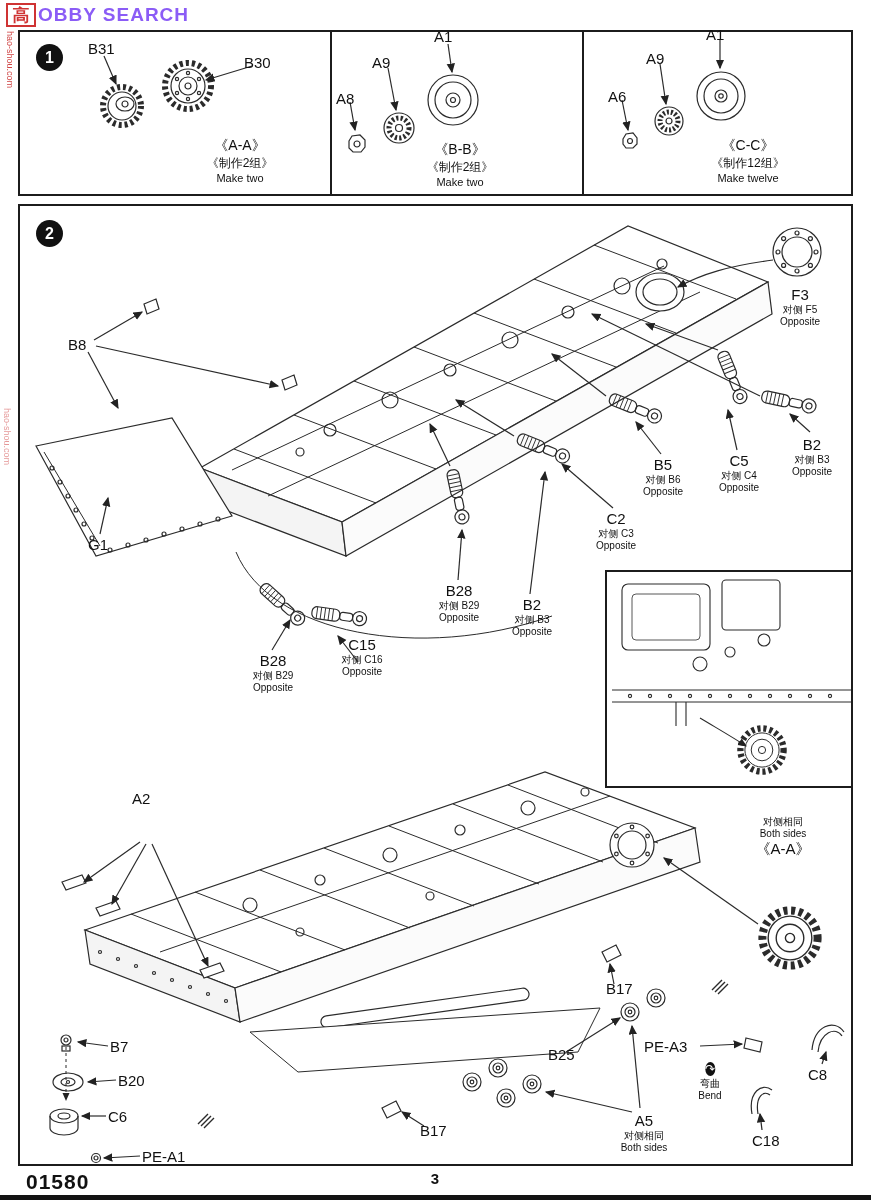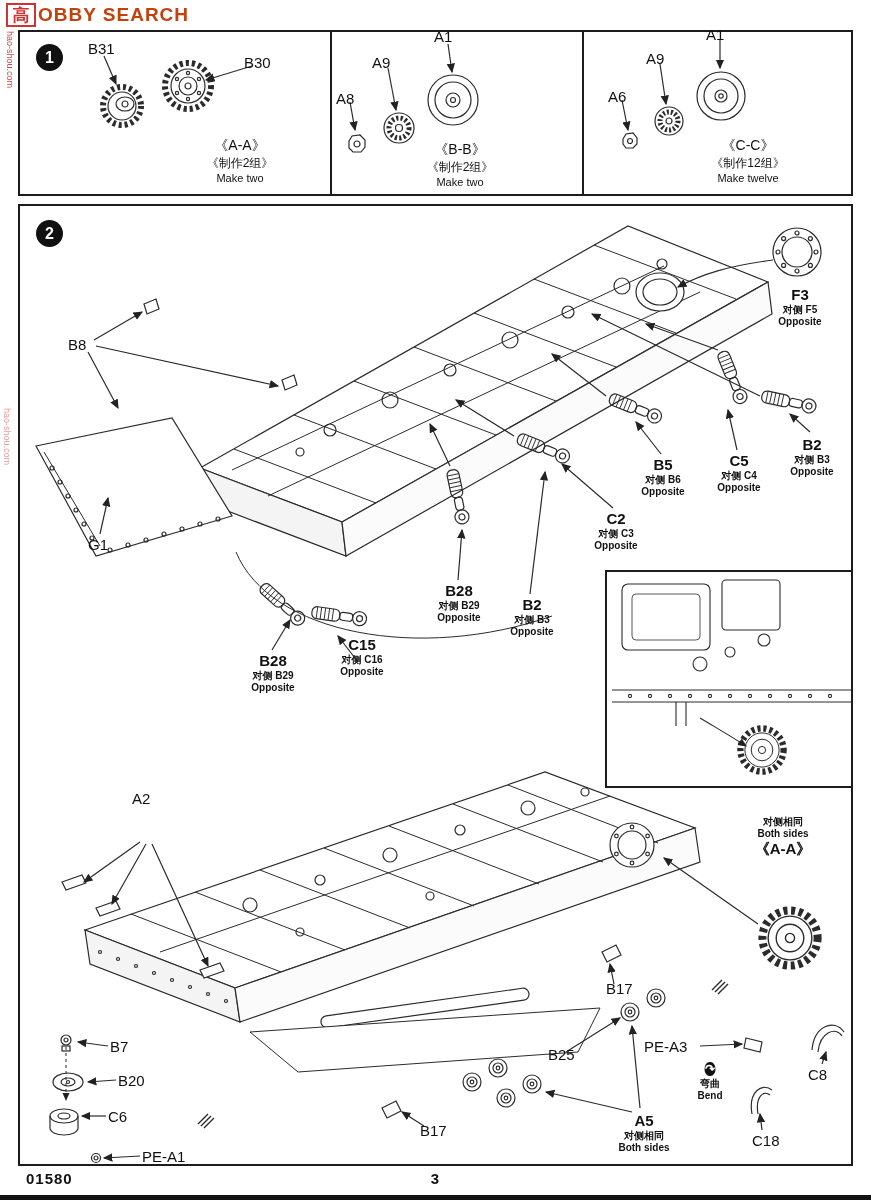--- a/index.html
+++ b/index.html
@@ -12,36 +12,36 @@
   #step2-box { left:18px; top:204px; width:835px; height:962px; }
   #inset-box { left:605px; top:570px; width:248px; height:218px; }
   .vdiv { position:absolute; width:2px; background:#1c1c1c; z-index:2; }
   #vdiv1 { left:330px; top:32px; height:162px; }
   #vdiv2 { left:582px; top:32px; height:162px; }
   .stepnum { position:absolute; width:27px; height:27px; border-radius:50%; background:#111; color:#fff;
              display:flex; align-items:center; justify-content:center; font-size:16px; font-weight:bold; z-index:4; }
   #step1-num { left:36px; top:44px; }
   #step2-num { left:36px; top:220px; }
   .plbl { position:absolute; font-size:15px; white-space:nowrap; z-index:3; }
-  .callout { position:absolute; transform:translateX(-50%); text-align:center; z-index:3; line-height:1.22; white-space:nowrap;font-weight:bold; }
+  .callout { position:absolute; transform:translateX(-50%); text-align:center; z-index:3; line-height:1.22; white-space:nowrap; }
   .callout .part { font-size:15px; display:block; }
   .callout .cn, .callout .en { font-size:10px; display:block; }
   .cap { position:absolute; transform:translateX(-50%); text-align:center; z-index:3; line-height:1.35; white-space:nowrap; }
   .cap .view { font-size:14px; display:block; }
   .cap .cn { font-size:12px; display:block; }
   .cap .en { font-size:11px; display:block; }
   .bend-icon { width:18px; height:18px; border-radius:50%; background:#111; color:#fff; font-size:12px;
                line-height:18px; text-align:center; margin:0 auto 2px; }
-  .kitnum { position:absolute; left:26px; top:1170px; font-size:15px; font-weight:bold; letter-spacing:1px; z-index:3;text-align:center; }
+  .kitnum { position:absolute; left:26px; top:1170px; font-size:21px; font-weight:bold; letter-spacing:1px; z-index:3;text-align:center; }
   .pagenum { position:absolute; left:435px; top:1170px; transform:translateX(-50%); font-size:15px; font-weight:bold; z-index:3; }
   .bottombar { position:absolute; left:0; bottom:0; width:100%; height:5px; background:#131313; z-index:3; }
   .wm { position:absolute; left:6px; top:3px; display:flex; align-items:center; gap:2px; z-index:5; }
   .wm-logo { width:30px; height:24px; border:2px solid #cf3333; color:#cf3333; font-weight:bold; font-size:17px;
              display:flex; align-items:center; justify-content:center; background:rgba(255,255,255,.6); }
-  .wm-brand { color:#c2410c; font-weight:bold; font-size:19px; letter-spacing:1px; }
+  .wm-brand { color:#8b5cf6; font-weight:bold; font-size:19px; letter-spacing:1px; }
   .wm-site { position:absolute; left:5px; top:31px; writing-mode:vertical-rl; font-size:9px; color:#cf4444; z-index:5; }
   .wm-vert { position:absolute; left:2px; top:408px; writing-mode:vertical-rl; font-size:9px; color:rgba(207,68,68,.55); z-index:5; }
   svg .ar { fill:none; }
 </style>
 </head>
 <body>
 
 <div class="page">
 
   <svg class="art" width="871" height="1200" viewBox="0 0 871 1200">

